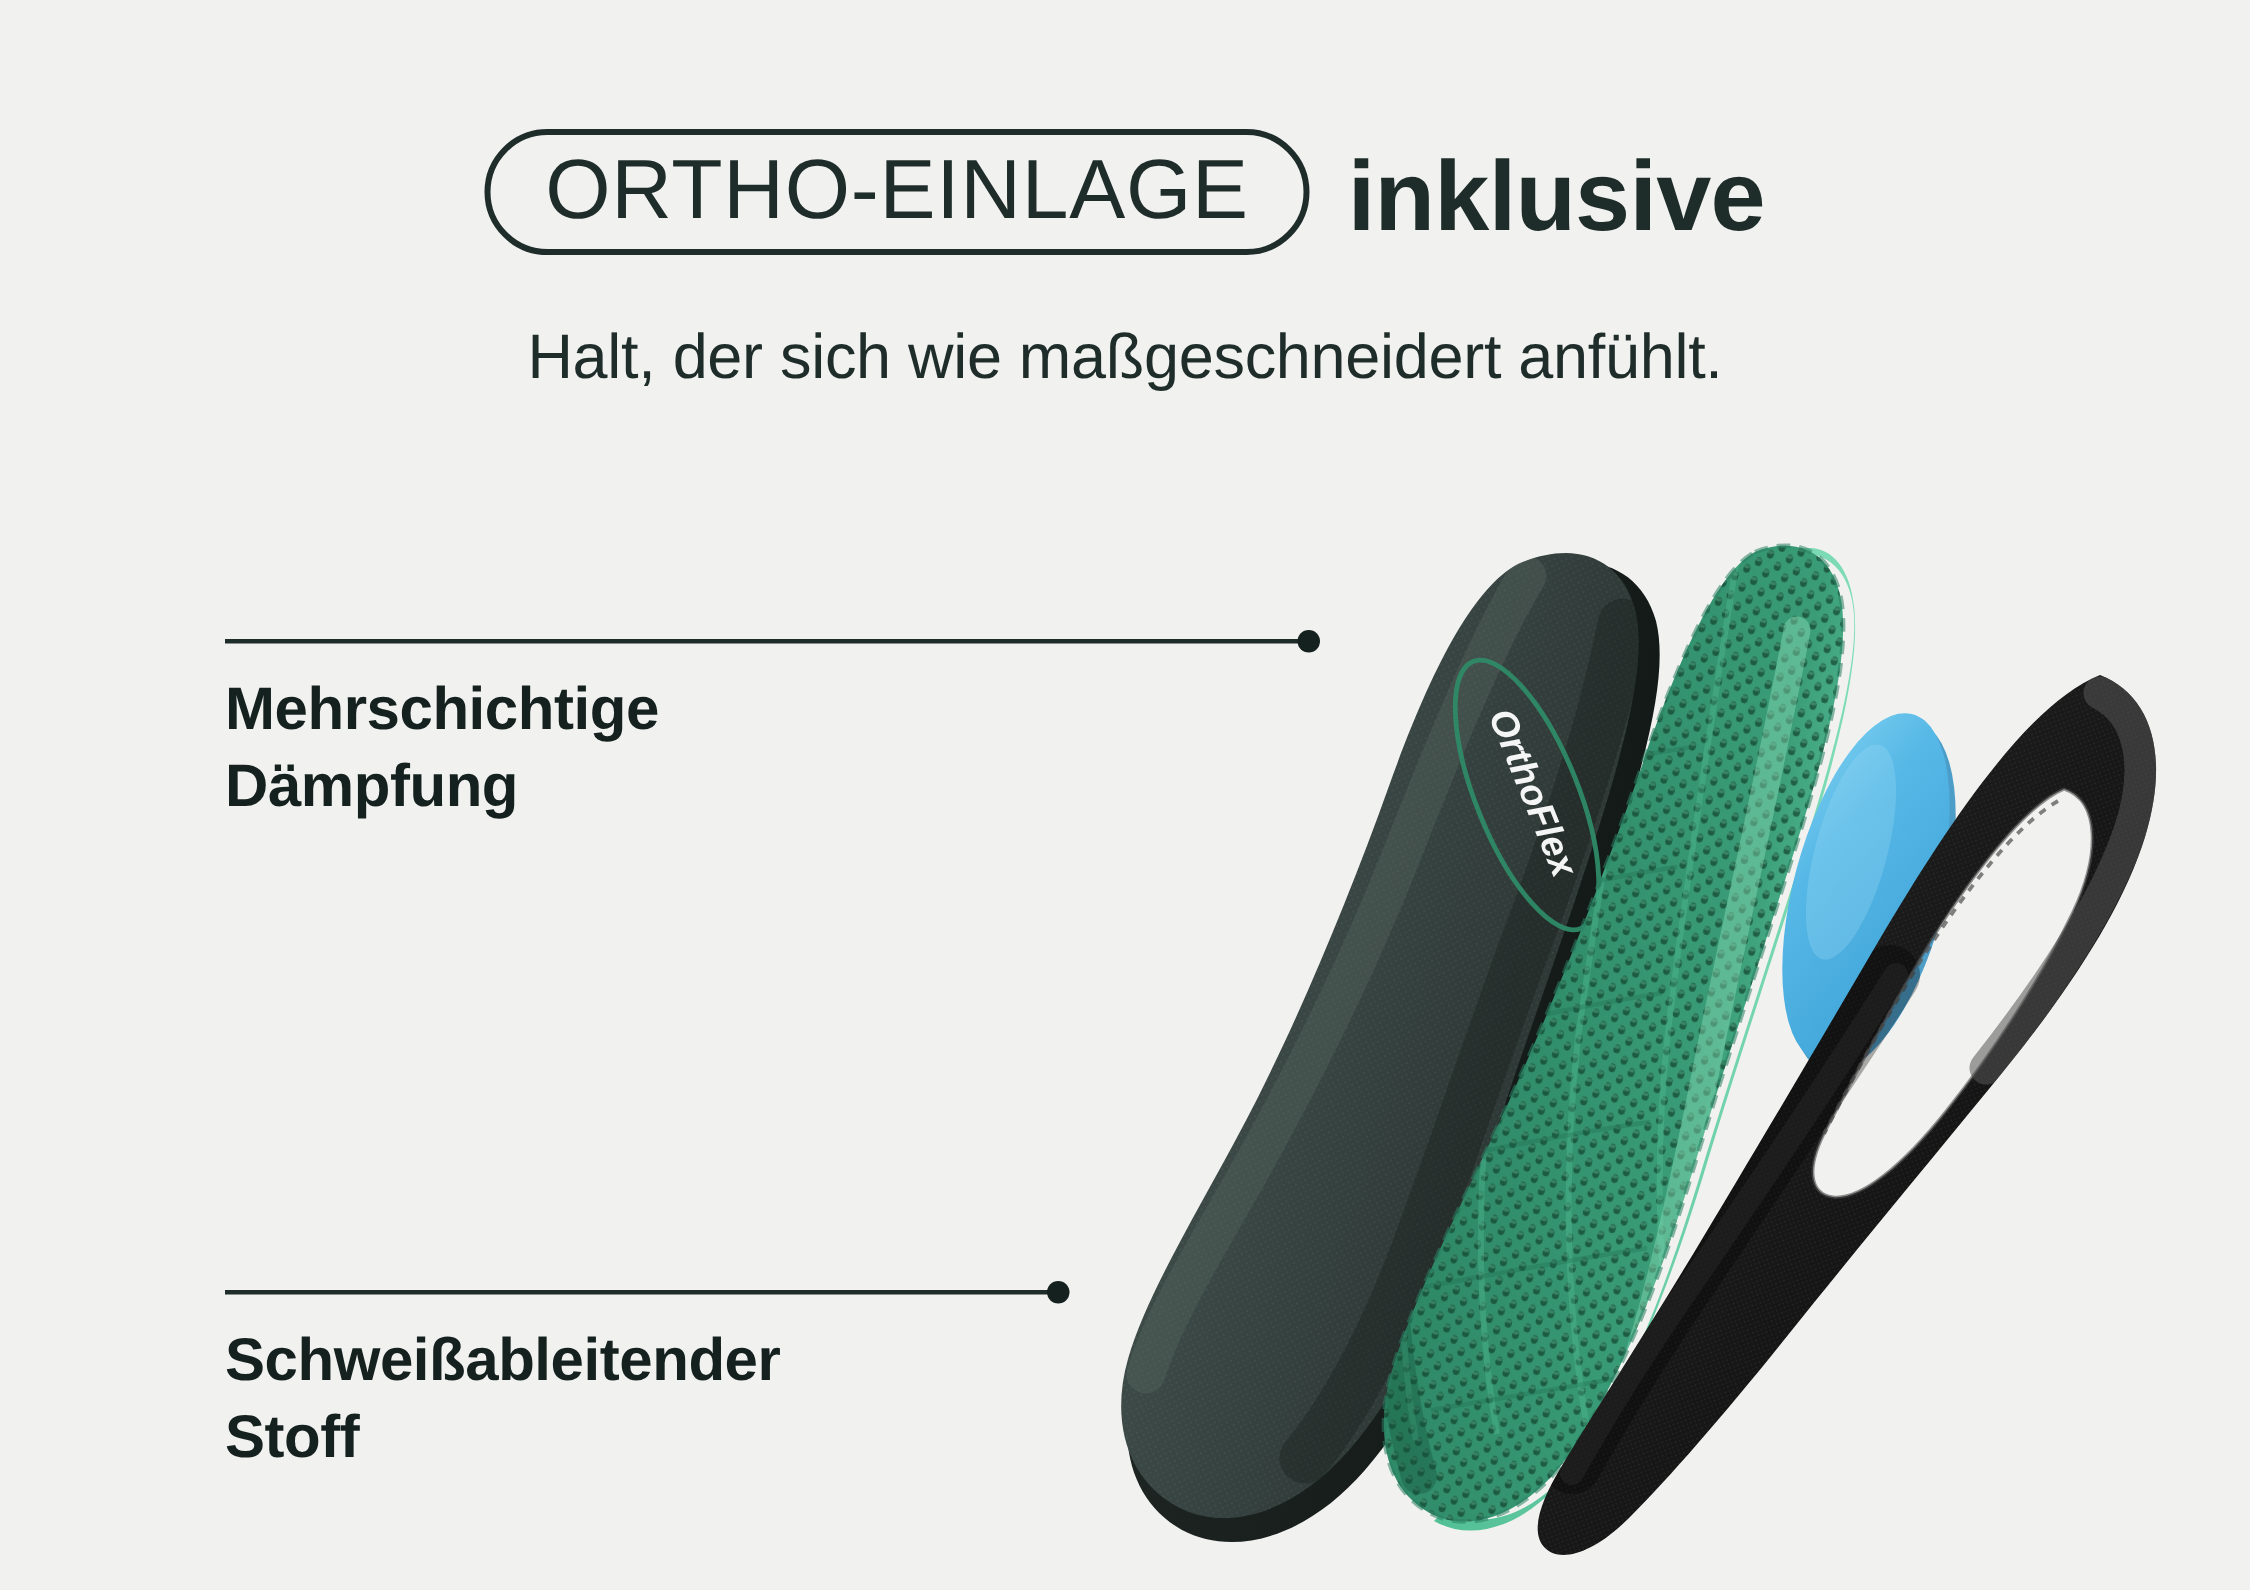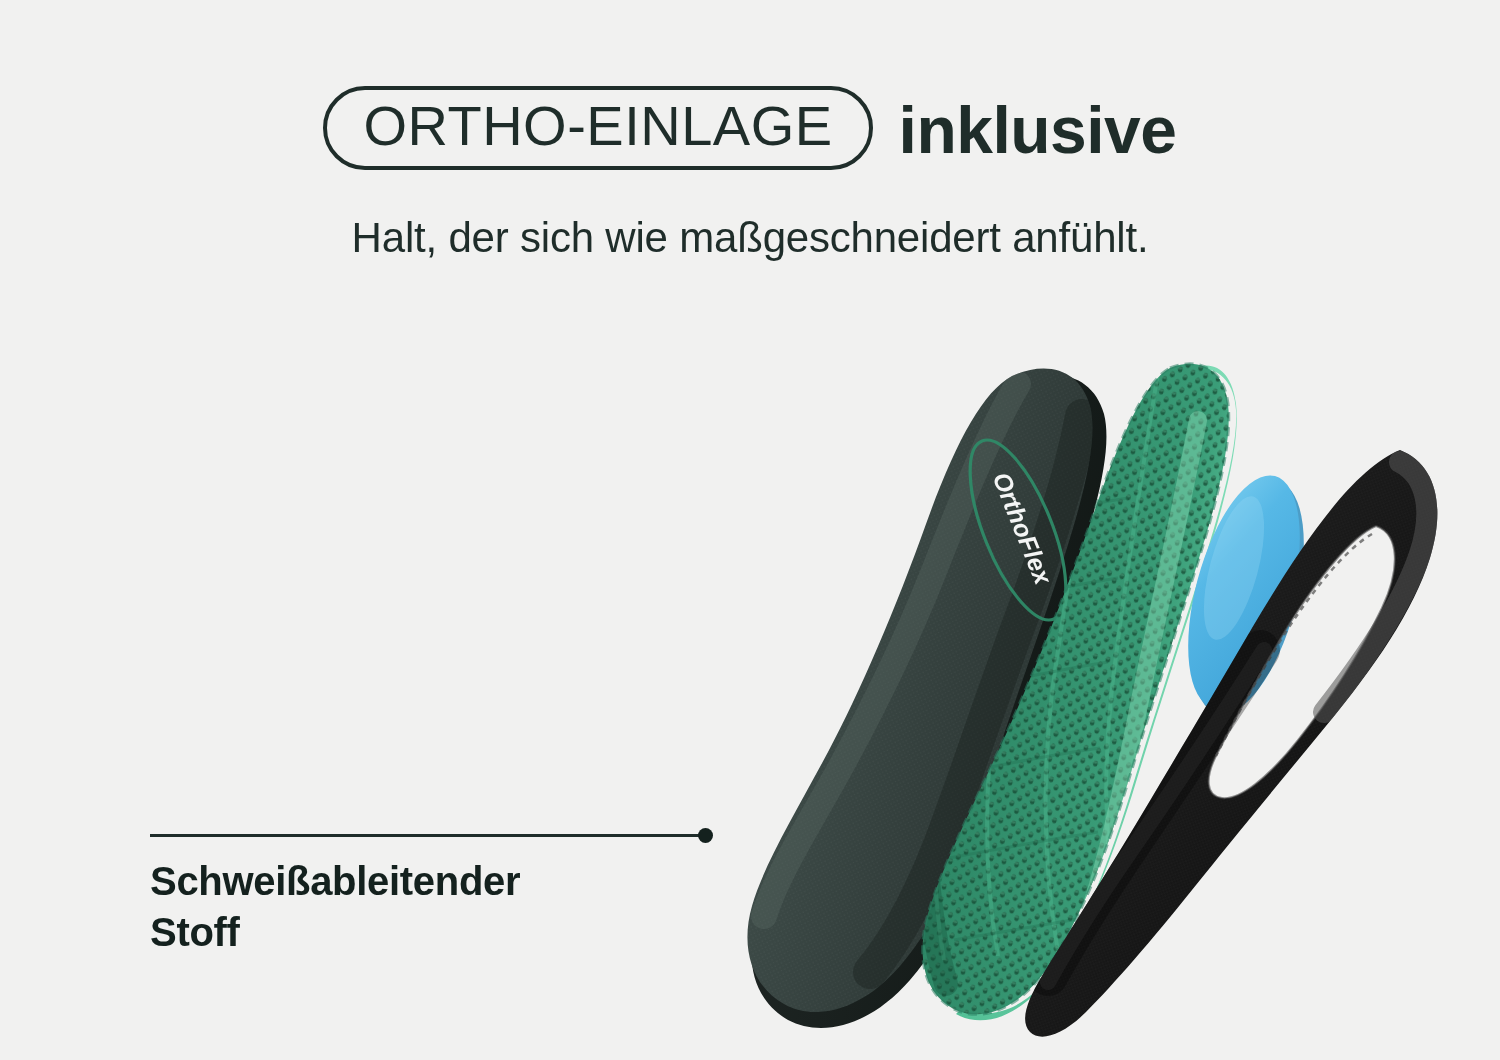--- a/index.html
+++ b/index.html
@@ -108,21 +108,21 @@
     font-size: 40px;
     font-weight: 700;
     line-height: 1.28;
     letter-spacing: -0.3px;
     color: #14211e;
     white-space: pre-line;
   }
 
   #feature-0 { top: 420px; }
   #feature-1 { top: 640px; }
-  #feature-2 { top: 828px; }
+  #feature-2 { top: 854px; }
 
   
   .product {
     position: absolute;
     left: 700px;
     top: 320px;
     width: 800px;
     height: 740px;
   }
   .product svg { display: block; }
@@ -134,20 +134,28 @@
 
   <div class="headline-row">
     <span class="pill">
       <span class="pill-text">ORTHO-EINLAGE</span>
     </span>
     <span class="headline-suffix">inklusive</span>
   </div>
 
   <div class="subtitle">Halt, der sich wie maßgeschneidert anfühlt.</div>
 
+  <div class="feature" id="feature-0">
+    <div class="rule">
+      <div class="rule-line" style="width:722px"></div>
+      <div class="rule-dot" style="left:715px"></div>
+    </div>
+    <div class="label">Mehrschichtige
+Dämpfung</div>
+  </div>
 
 
   <div class="feature" id="feature-2">
     <div class="rule">
       <div class="rule-line" style="width:555px"></div>
       <div class="rule-dot" style="left:548px"></div>
     </div>
     <div class="label">Schweißableitender
 Stoff</div>
   </div>

